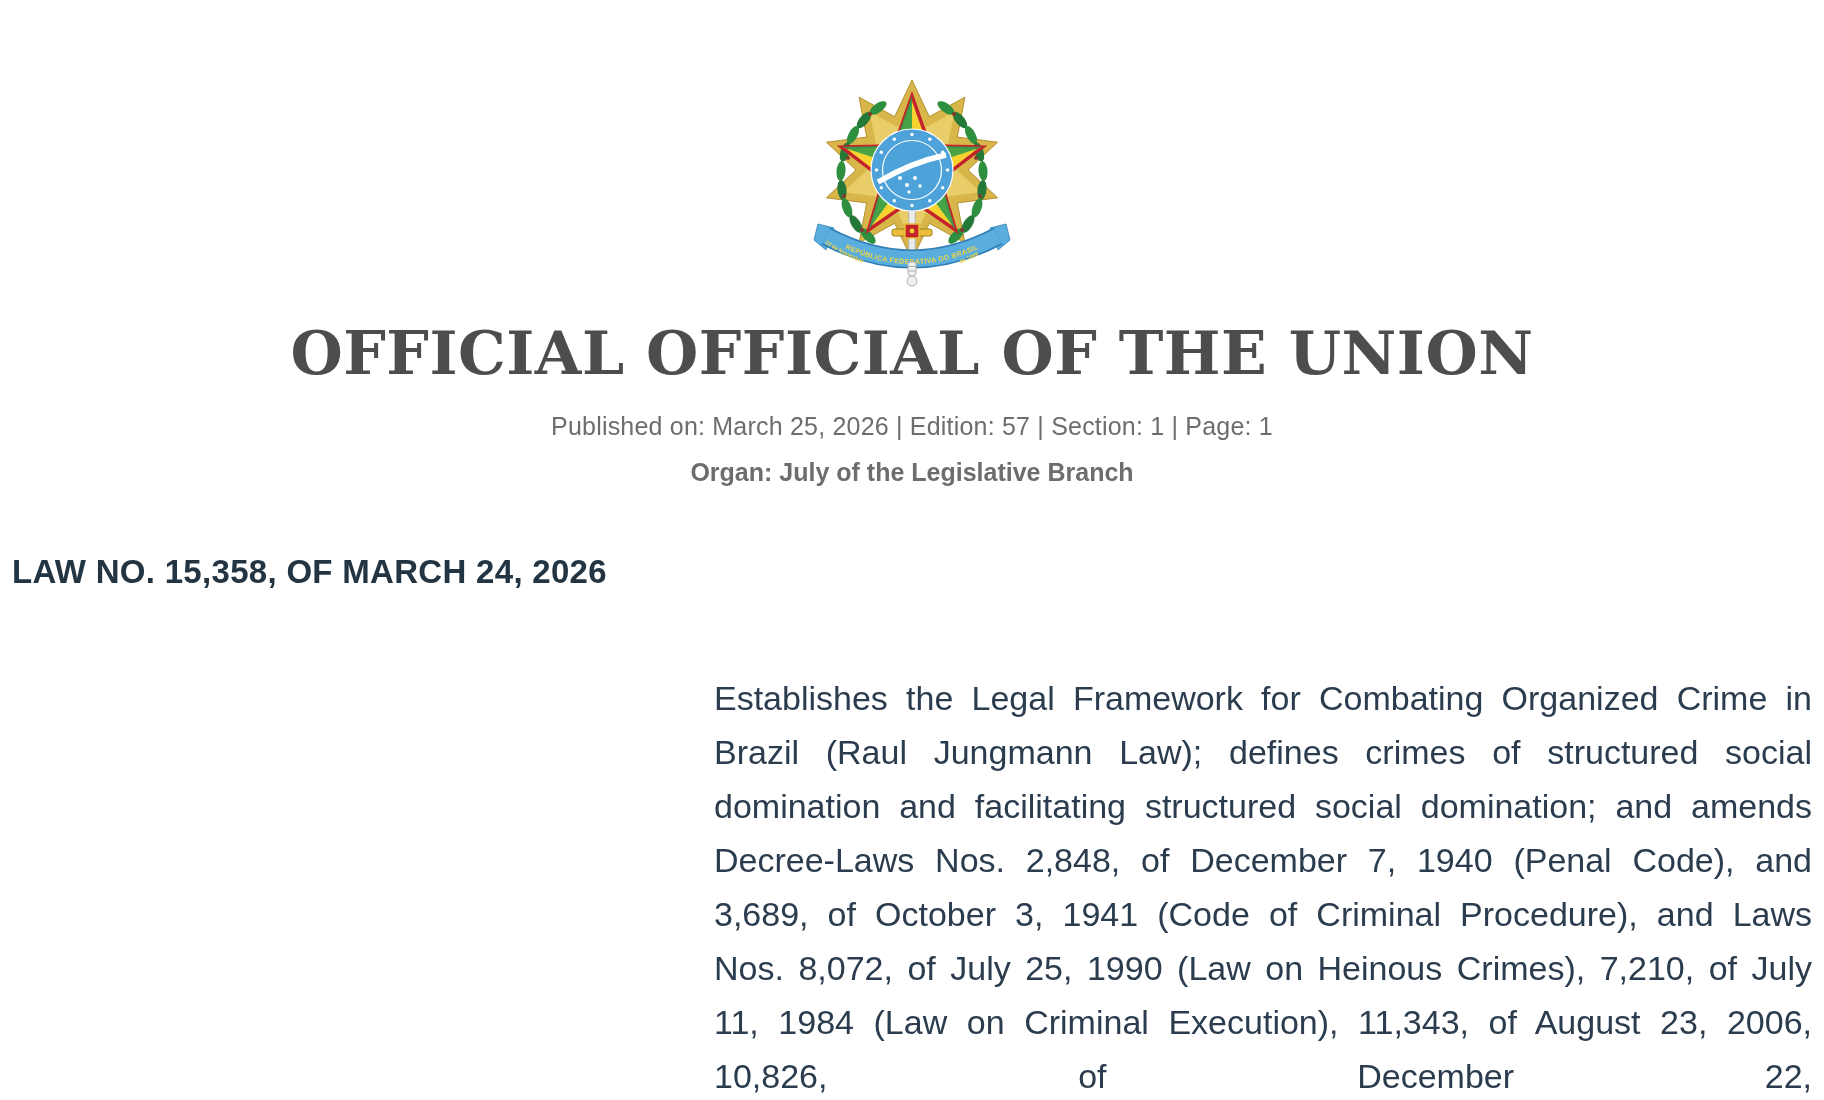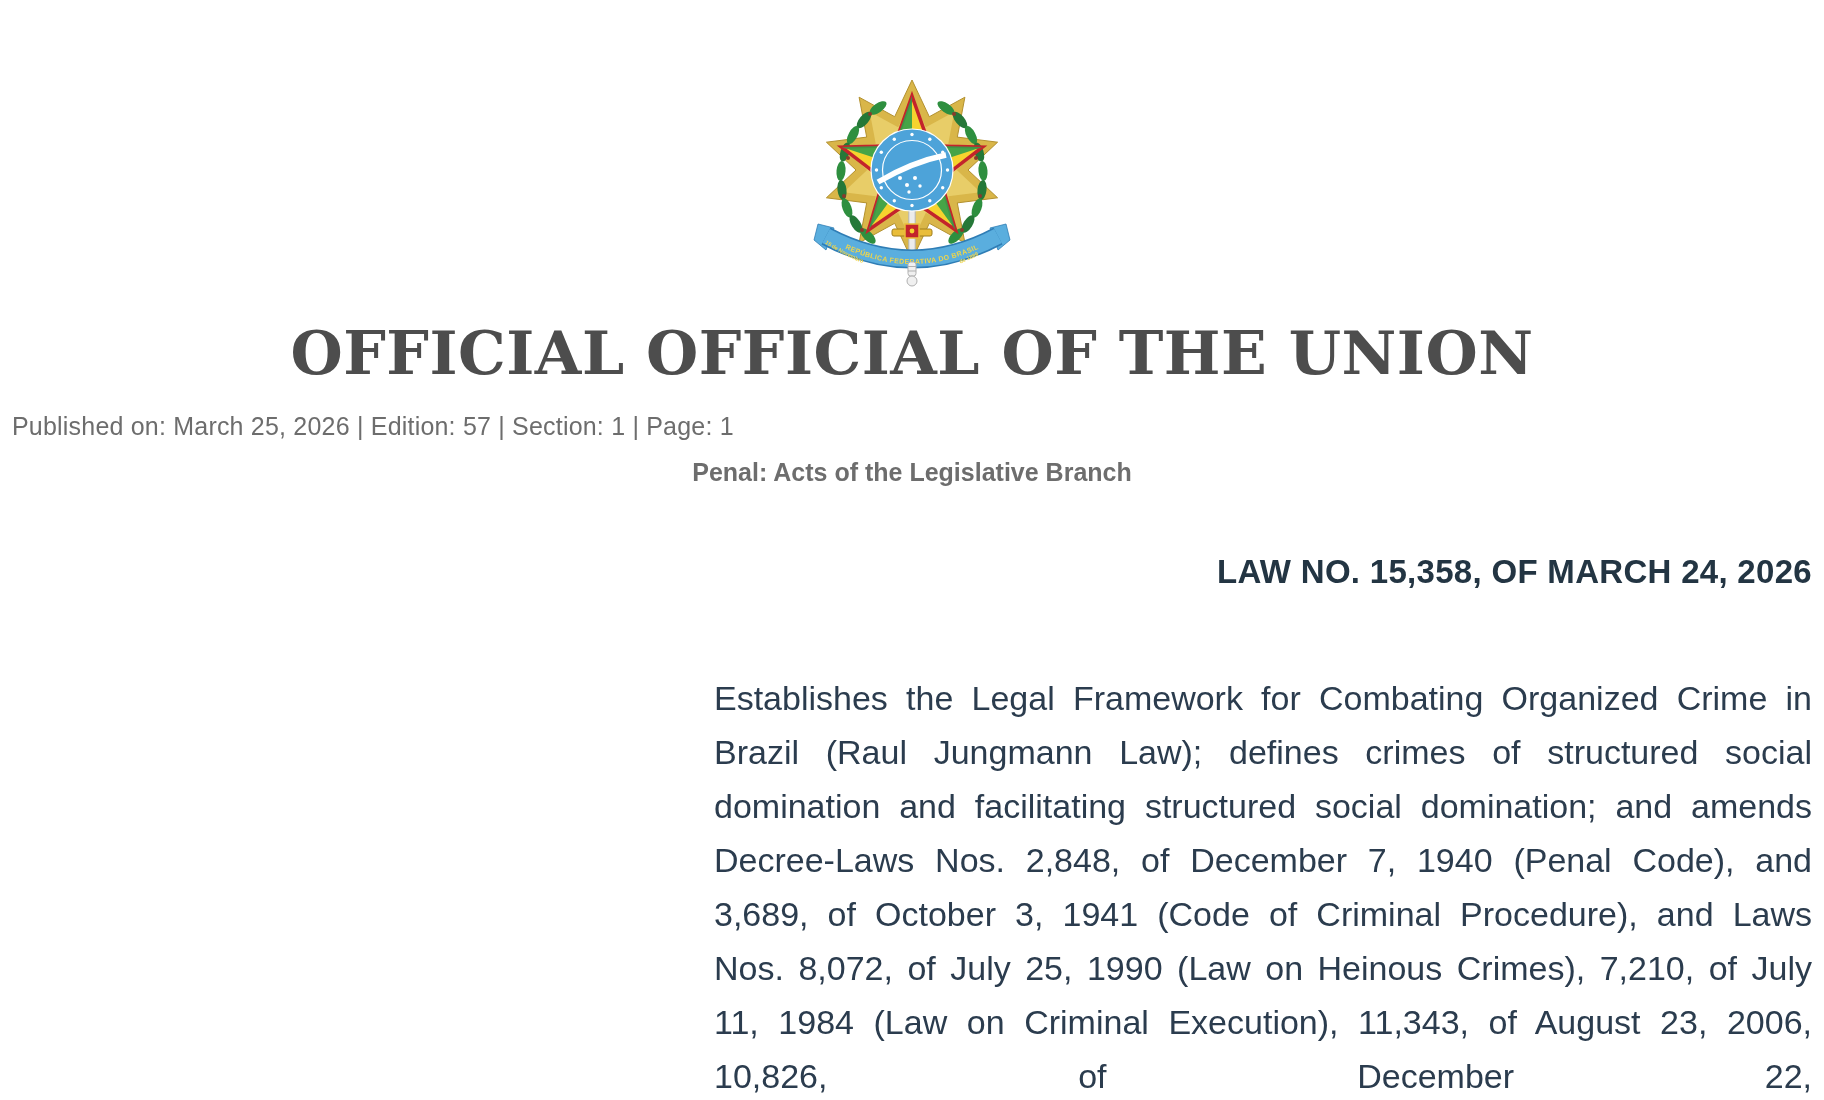--- a/index.html
+++ b/index.html
@@ -25,34 +25,35 @@
     font-family: "DejaVu Serif", serif;
     font-weight: 700;
     font-size: 60px;
     line-height: 1.15;
     color: #4d4d4d;
     text-align: center;
     margin: 26px 0 0 0;
     letter-spacing: 0.5px;
   }
   .pub-line {
+    text-align: center;
     font-size: 25px;
     color: #6d6d6d;
     margin-top: 24px;
     letter-spacing: 0.2px;
   }
   .organ-line {
     text-align: center;
     font-size: 25px;
     font-weight: 700;
     color: #6d6d6d;
     margin-top: 17px;
   }
   .law-heading {
-    text-align: right;
+    text-align: left;
     font-size: 33px;
     font-weight: 700;
     color: #233543;
     margin: 66px 0 0 0;
     letter-spacing: 0.3px;
   }
   .epigraph {
     margin: 80px 0 0 39%;
     width: 61%;
     box-sizing: border-box;
@@ -169,19 +170,19 @@
       <line x1="96" y1="188.5" x2="104" y2="188.5" stroke="#b0b0b0" stroke-width="1"></line>
       <line x1="96" y1="193" x2="104" y2="193" stroke="#b0b0b0" stroke-width="1"></line>
       <circle cx="100" cy="203" r="5" fill="#f0f0f0" stroke="#b0b0b0" stroke-width="1"></circle>
     </svg>
   </div>
 
   <h1 class="masthead-title">OFFICIAL OFFICIAL OF THE UNION</h1>
 
   <div class="pub-line">Published on: March 25, 2026 | Edition: 57 | Section: 1 | Page: 1</div>
 
-  <div class="organ-line">Penal: Acts of the Legislative Branch</div>
+  <div class="organ-line">Organ: July of the Legislative Branch</div>
 
   <h2 class="law-heading">LAW NO. 15,358, OF MARCH 24, 2026</h2>
 
   <p class="epigraph">Establishes the Legal Framework for Combating Organized Crime in Brazil (Raul Jungmann Law); defines crimes of structured social domination and facilitating structured social domination; and amends Decree-Laws Nos. 2,848, of December 7, 1940 (Penal Code), and 3,689, of October 3, 1941 (Code of Criminal Procedure), and Laws Nos. 8,072, of July 25, 1990 (Law on Heinous Crimes), 7,210, of July 11, 1984 (Law on Criminal Execution), 11,343, of August 23, 2006, 10,826, of December 22,</p>
 
 </div>
 
 </body></html>

